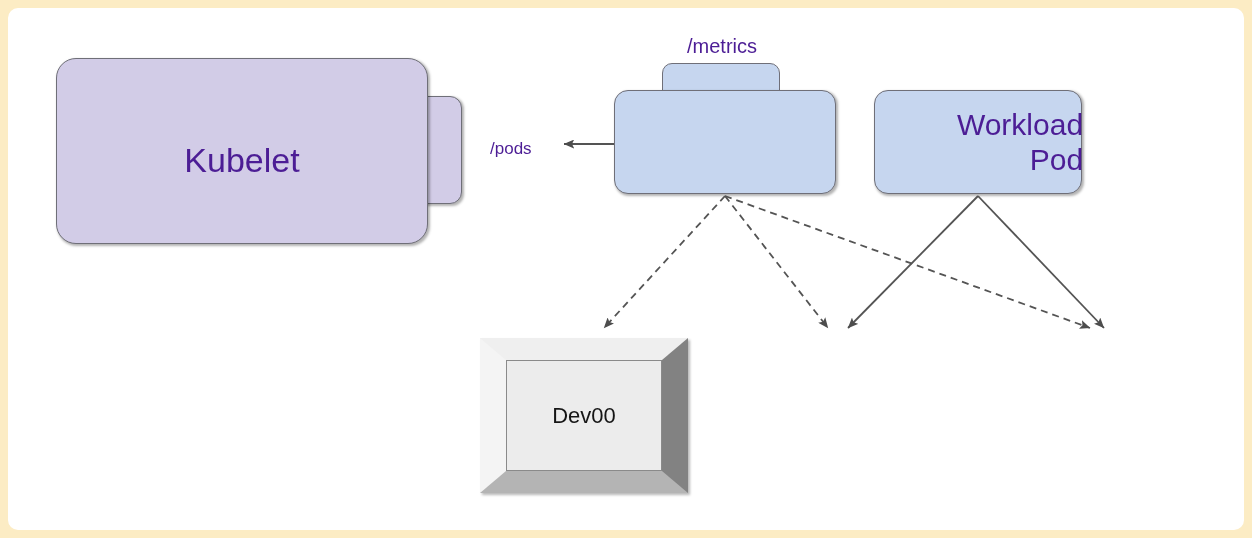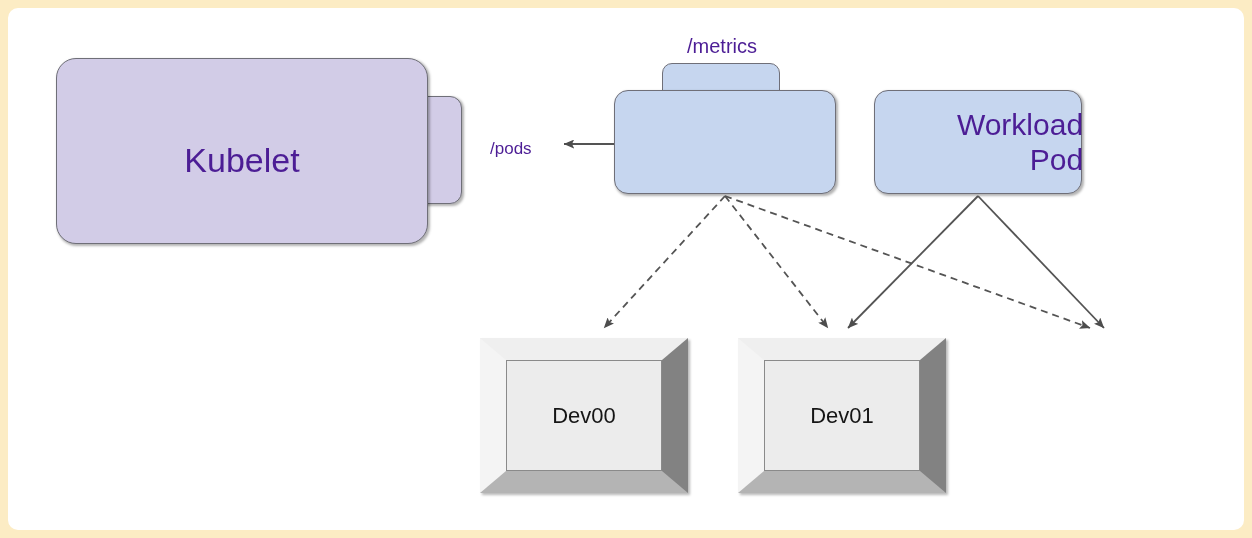--- a/index.html
+++ b/index.html
@@ -204,26 +204,20 @@
       <div class="node-label" id="wl-label">Workload
 Pod</div>
 
       <div class="device" id="dev00">
         <div class="frame"></div>
         <div class="bevel"></div>
         <div class="face"></div>
         <div class="dlabel">Dev00</div>
       </div>
 
-      <div class="device" id="dev01">
-        <div class="frame"></div>
-        <div class="bevel"></div>
-        <div class="face"></div>
-        <div class="dlabel">Dev01</div>
-      </div>
 
 
       <svg id="edges" viewBox="0 0 1236 522">
         <defs>
           <marker id="ah" markerWidth="11" markerHeight="9" refX="10.2" refY="4.5" orient="auto" markerUnits="userSpaceOnUse">
             <path d="M0,0 L10.5,4.5 L0,9 L2.2,4.5 Z" fill="#4d4d4d"></path>
           </marker>
         </defs>
 
         <line x1="606" y1="136" x2="556" y2="136" stroke="#545454" stroke-width="1.8" marker-end="url(#ah)"></line>

